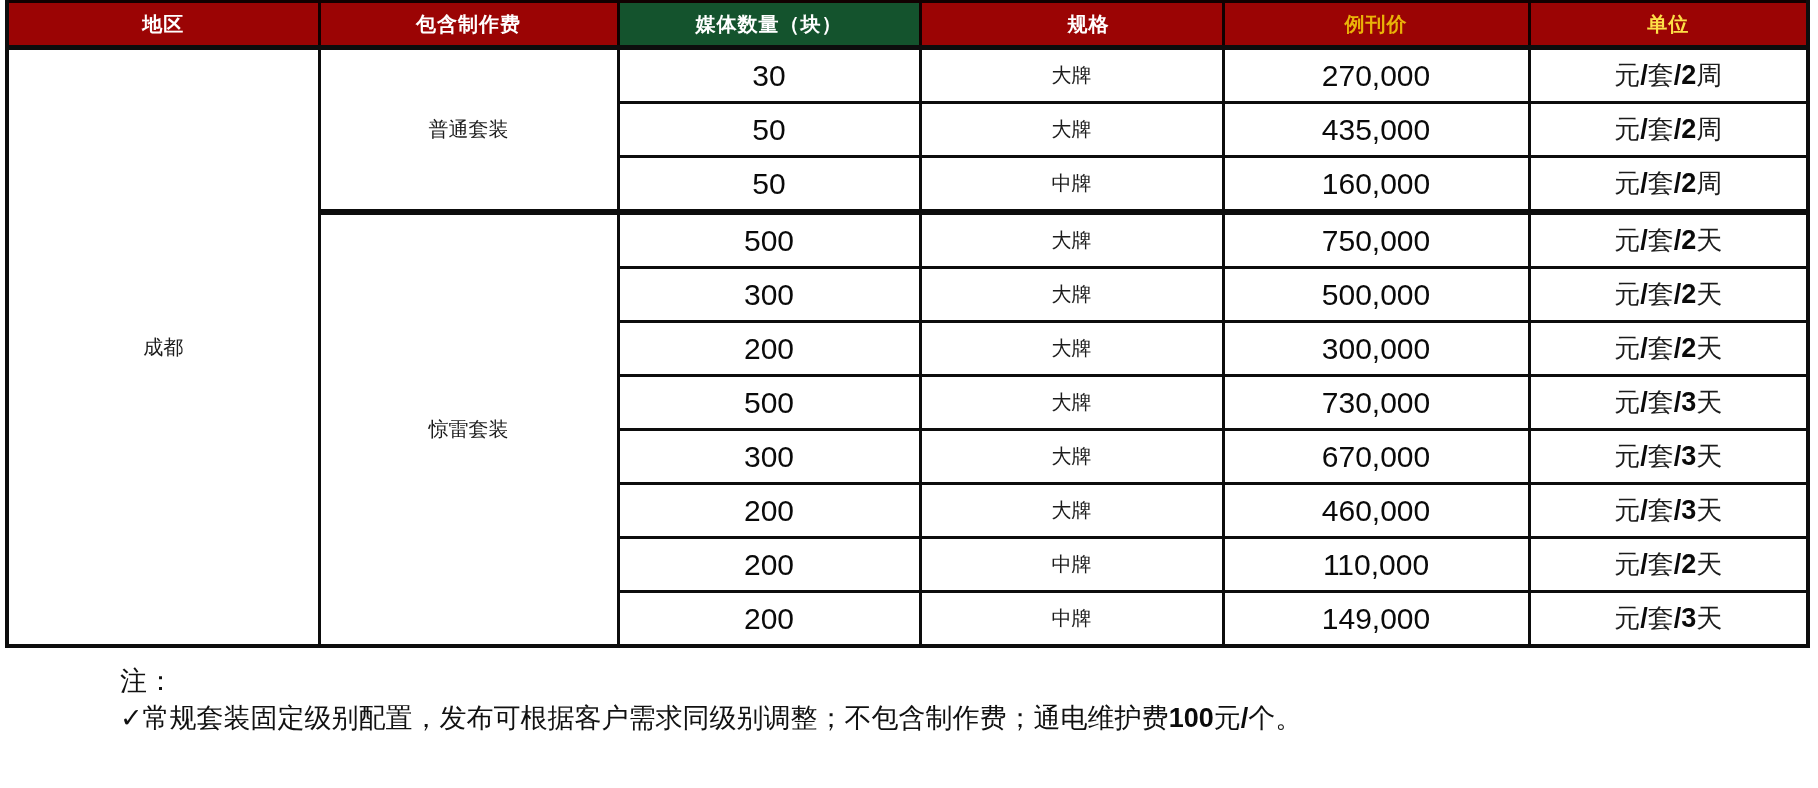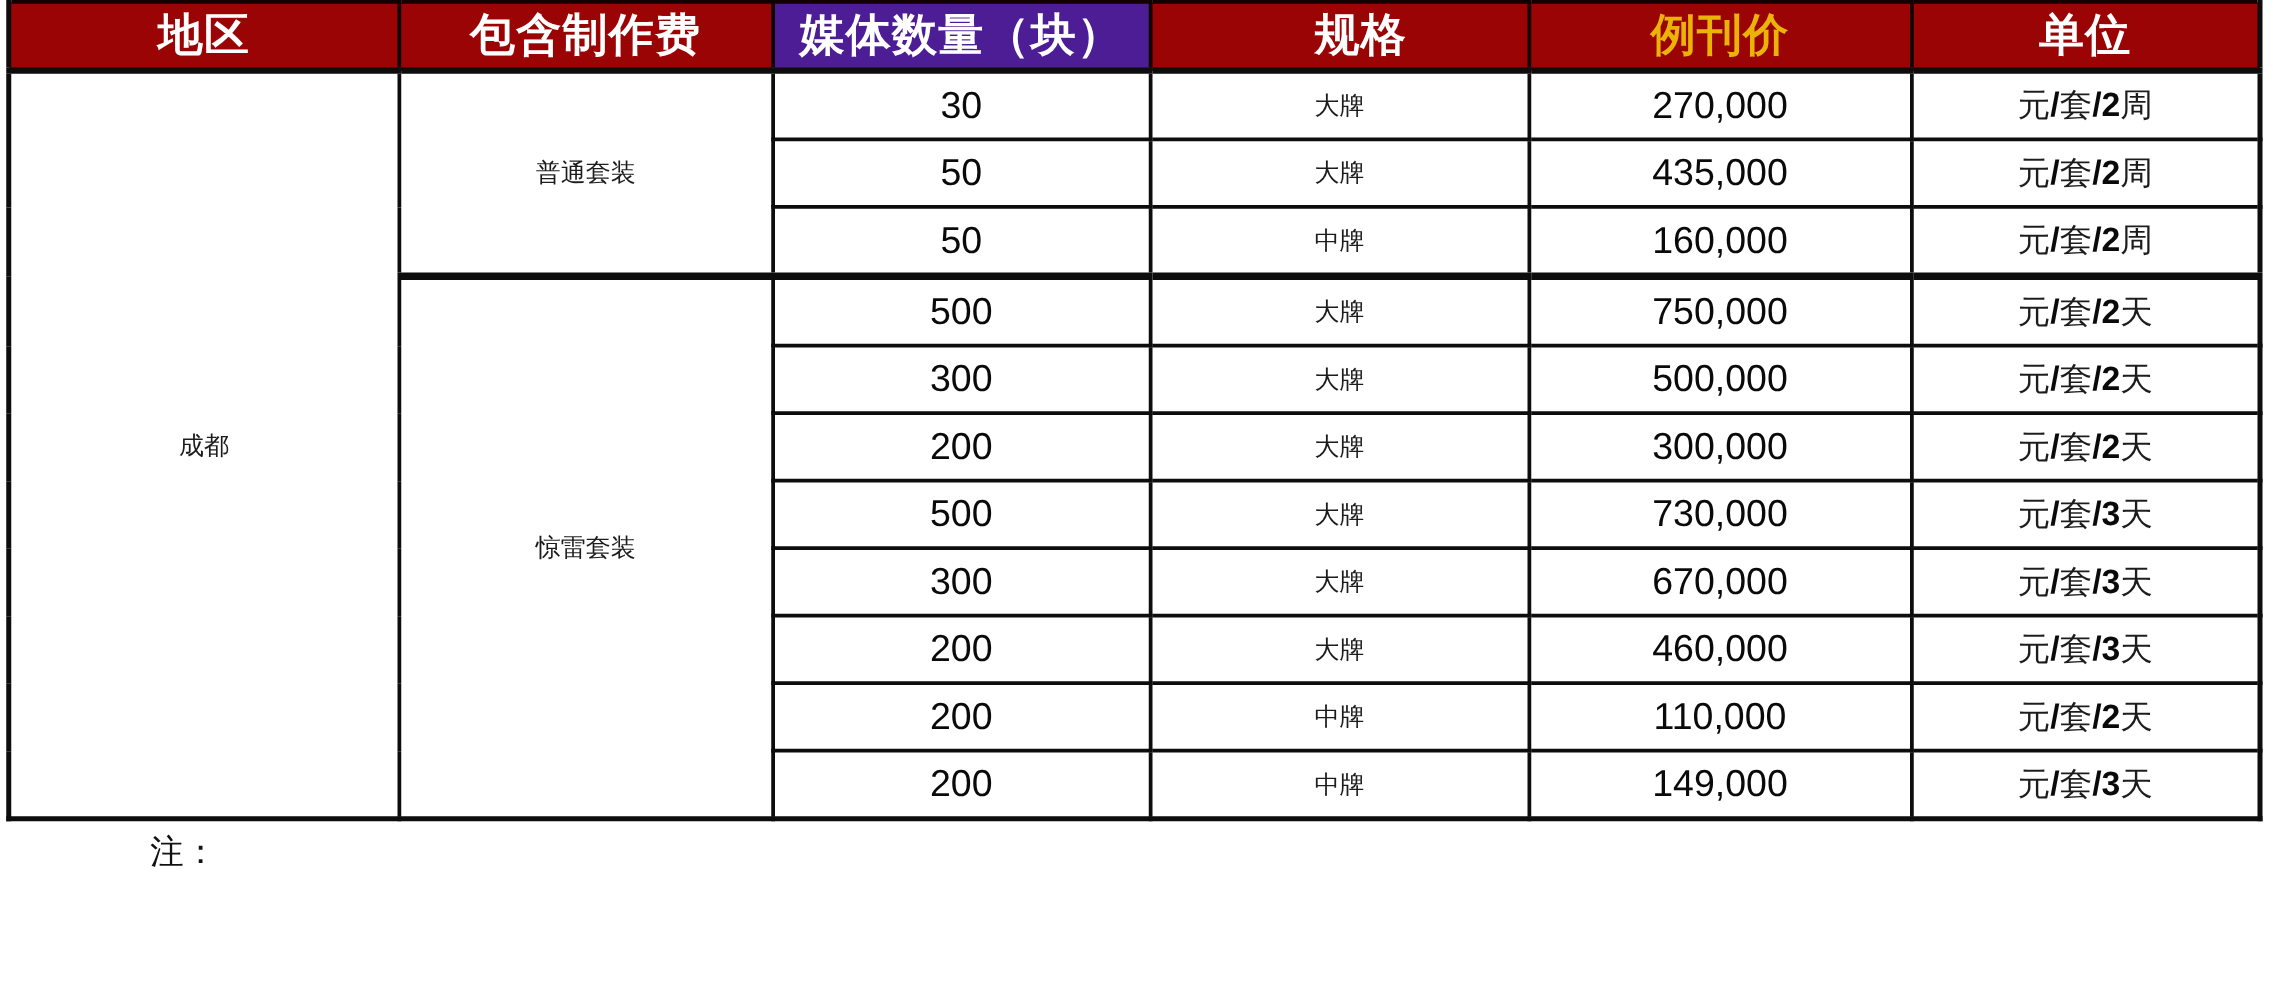--- a/index.html
+++ b/index.html
@@ -8,21 +8,21 @@
     font-family:"Liberation Serif","DejaVu Serif",serif;
     color:#141414;
   }
   table.price-table{
     position:absolute;left:5px;top:0px;width:1801px;
     border-collapse:collapse;table-layout:fixed;
     border:4px solid #0d0d0d;border-top:2px solid #0d0d0d;
   }
   th{
     height:40px;
-    color:#ffffff;font-size:36px;font-weight:bold;
+    color:#ffffff;font-size:20px;font-weight:bold;
     border:3px solid #120000;border-bottom:5px solid #0d0d0d;
     text-align:center;vertical-align:middle;
     letter-spacing:1px;
   }
   td{
     height:49px;
     border:3px solid #0d0d0d;
     text-align:center;vertical-align:middle;
     font-size:20px;
     background:#ffffff;
@@ -53,24 +53,24 @@
     <col style="width:299px">
     <col style="width:302px">
     <col style="width:303px">
     <col style="width:306px">
     <col style="width:279px">
   </colgroup>
   <thead>
     <tr>
       <th style="background: rgb(155, 4, 4); color: rgb(255, 255, 255);">地区</th>
       <th style="background: rgb(155, 4, 4); color: rgb(255, 255, 255);">包含制作费</th>
-      <th style="background: #4c1d95; color: rgb(255, 255, 255);">媒体数量（块）</th>
+      <th style="background: #14532d; color: rgb(255, 255, 255);">媒体数量（块）</th>
       <th style="background: rgb(155, 4, 4); color: rgb(255, 255, 255); padding-left: 35px;">规格</th>
       <th style="background: rgb(155, 4, 4); color: #eab308;">例刊价</th>
-      <th style="background: rgb(155, 4, 4); color: #ffffff;">单位</th>
+      <th style="background: rgb(155, 4, 4); color: #fde047;">单位</th>
     </tr>
   </thead>
   <tbody>
       <tr>
         <td class="zh" rowspan="11">成都</td>
         <td class="zh" rowspan="3">普通套装</td>
         <td class="num">30</td>
         <td class="zh">大牌</td>
         <td class="num">270,000</td>
         <td class="unit">元<b>/</b>套<b>/2</b>周</td>
@@ -135,14 +135,15 @@
         <td class="zh">中牌</td>
         <td class="num">149,000</td>
         <td class="unit">元<b>/</b>套<b>/3</b>天</td>
       </tr>
     </tbody>
 </table>
 
 <div class="notes">
   <div class="note-line">注：</div>
   <div>
+      <div class="note-line">✓常规套装固定级别配置，发布可根据客户需求同级别调整；不包含制作费；通电维护费<b>100</b>元<b>/</b>个。</div>
     </div>
 </div>
 
 </body></html>

